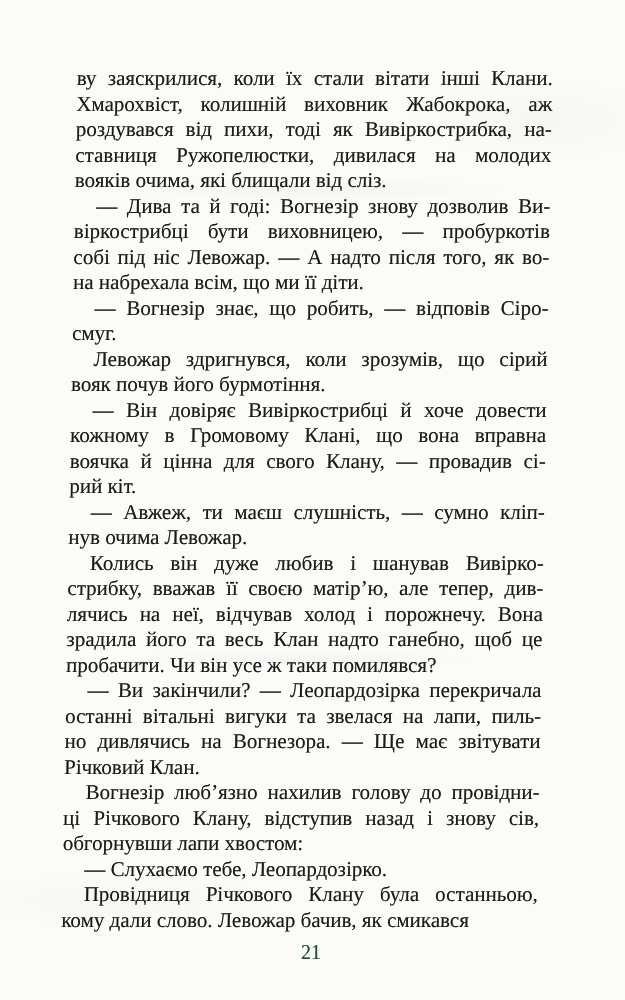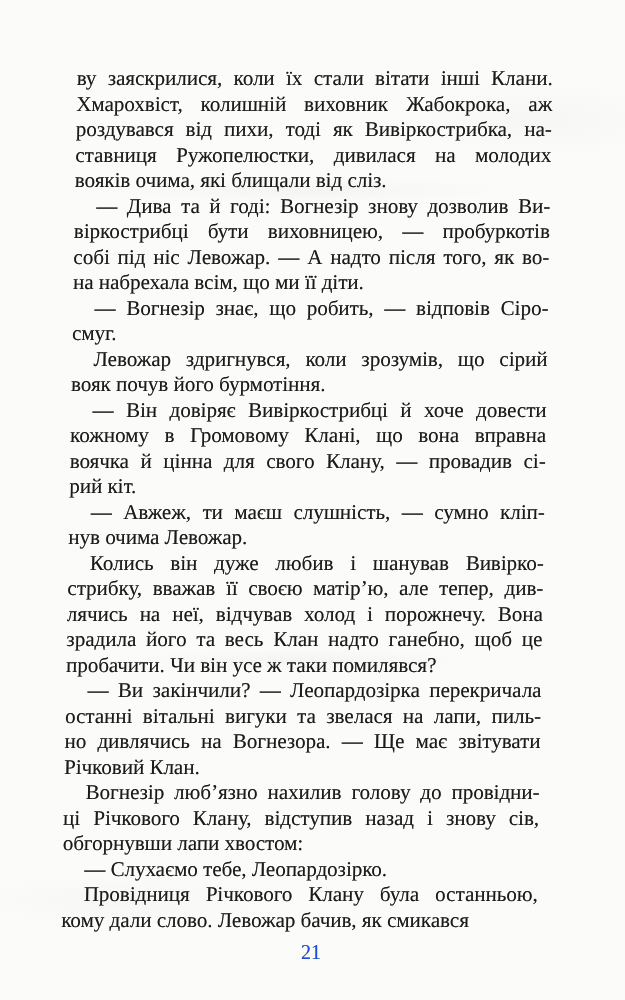--- a/index.html
+++ b/index.html
@@ -47,21 +47,21 @@
   .line.last {
     text-align-last: left;
   }
   .page-number {
     position: absolute;
     left: 0;
     right: 3px;
     top: 941px;
     text-align: center;
     font-size: 20px;
-    color: #1d4ed8;
+    color: #14532d;
     text-shadow: 0 0 0.5px rgba(35,32,30,0.5);
   }
 </style>
 </head>
 <body>
 
 <div class="page-text">
     <div class="paragraph">
       <div class="line">ву заяскрилися, коли їх стали вітати інші Клани.</div>
       <div class="line">Хмарохвіст, колишній виховник Жабокрока, аж</div>

